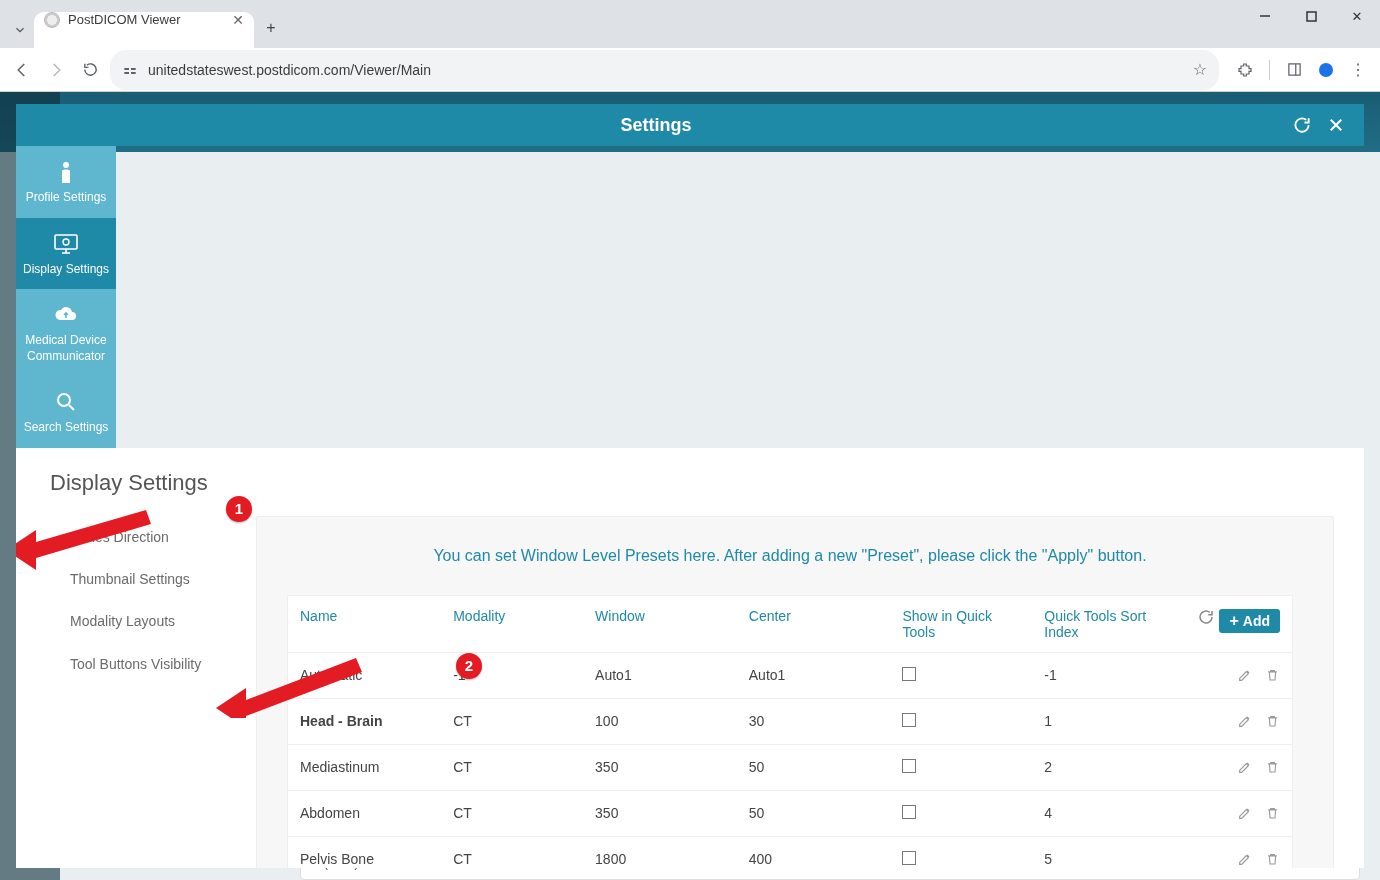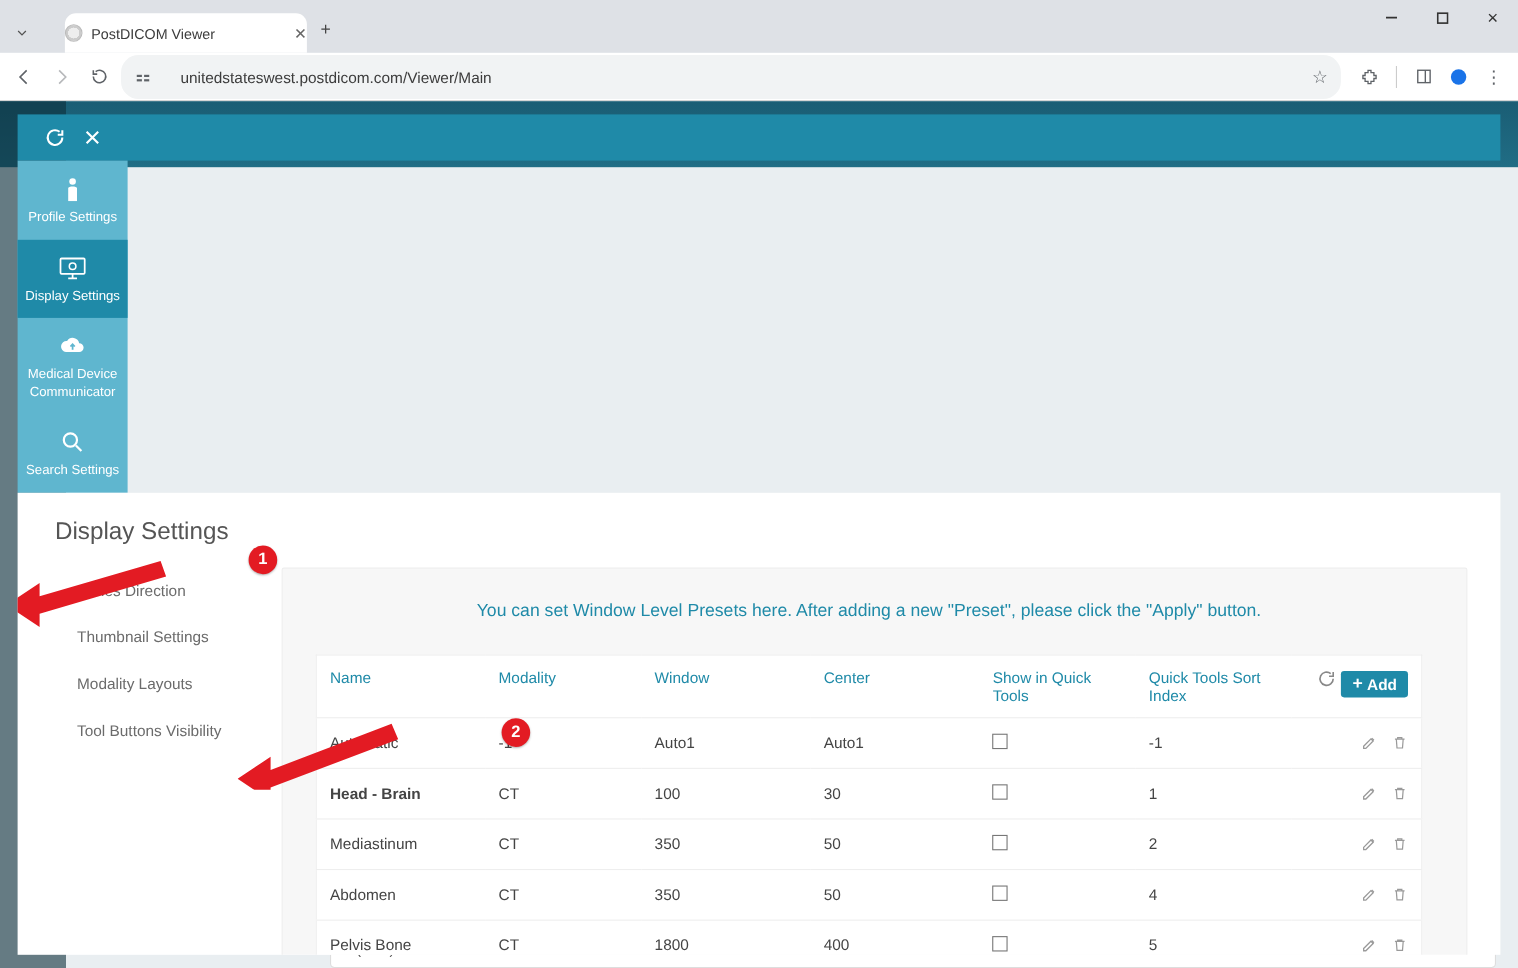--- a/index.html
+++ b/index.html
@@ -3,30 +3,30 @@
 <meta charset="utf-8">
 <style>
   * { box-sizing: border-box; }
   html, body { margin:0; padding:0; font-family: "Segoe UI", Arial, sans-serif; }
   body { width:1380px; height:880px; background:#fff; overflow:hidden; position:relative; }
 
   
   .titlebar { height:48px; background:#dee1e6; display:flex; align-items:flex-end; position:relative; }
   .tabwrap { display:flex; align-items:center; margin-left:6px; }
   .tabctrl { width:28px; height:32px; display:flex; align-items:center; justify-content:center; color:#444; font-size:14px;}
-  .tab { background:#fff; height:36px; width:220px; border-top-left-radius:10px; border-top-right-radius:10px; display:flex; align-items:center; padding:0 0; font-size:13px; color:#3c3c3c;margin-left:25px; }
+  .tab { background:#fff; height:36px; width:220px; border-top-left-radius:10px; border-top-right-radius:10px; display:flex; align-items:flex-start; padding:0 10px; font-size:13px; color:#3c3c3c; }
   .tab .fav { width:16px; height:16px; border-radius:50%; border:1px solid #bbb; margin-right:8px; background: radial-gradient(circle,#eee 50%,#ccc 51%); }
   .tab .x { margin-left:auto; color:#666; font-size:14px; }
   .newtab { width:26px; height:26px; display:flex; align-items:center; justify-content:center; margin-left:4px; margin-bottom:4px; font-size:16px; color:#444;}
   .winbtns { position:absolute; right:0; top:0; display:flex; }
   .winbtn { width:46px; height:32px; display:flex; align-items:center; justify-content:center; color:#333; font-size:13px;}
 
   .addrbar { height:44px; background:#fff; border-bottom:1px solid #d0d0d0; display:flex; align-items:center; padding:0 8px; gap:6px; }
   .ib { width:28px; height:28px; display:flex; align-items:center; justify-content:center; color:#5f6368; font-size:16px;}
-  .omni { flex:1; height:40px; background:#f1f3f4; border-radius:16px; display:flex; align-items:center; padding:0 12px; font-size:14px; color:#3c3c3c; gap:24px;}
+  .omni { flex:1; height:40px; background:#f1f3f4; border-radius:16px; display:flex; align-items:center; padding:0 12px; font-size:14px; color:#3c3c3c; gap:8px;}
   .omni .sec { width:18px; height:16px; display:flex; align-items:center; justify-content:center; }
   .omni .star { margin-left:auto; color:#5f6368; font-size:16px; }
   .right-icons { display:flex; align-items:center; gap:4px; margin-left:6px; }
   .divider-v { width:1px; height:20px; background:#ccc; margin:0 6px;}
   .avatar-dot { width:14px; height:14px; border-radius:50%; background:#1a73e8; }
 
   
   .page { position:relative; height:788px; background:#e9eef1; }
   .bg-header { position:absolute; left:0; right:0; top:0; height:60px; background:linear-gradient(#1a5d74,#206d85); }
   .bg-logo-strip { position:absolute; left:0; top:0; width:60px; height:788px; background:#0e2f3a; opacity:0.6;}
@@ -156,20 +156,21 @@
 
 <div class="page">
   <div class="bg-header"></div>
   <div class="bg-logo-strip"></div>
   <div class="bg-bottom-bar">
     <span>4 (1 - 4)</span>
   </div>
 
   <div class="modal-frame">
     <div class="modal-head">
+      <span class="title">Settings</span>
       <span class="hbtn">
         <svg width="20" height="20" viewBox="0 0 24 24">
             <path d="M20 12a8 8 0 1 1-3-6.2" fill="none" stroke="#fff" stroke-width="2.2"></path>
             <path d="M20 4v5h-5" fill="none" stroke="#fff" stroke-width="2.2"></path>
           </svg>
       </span>
       <span class="hbtn">
         <svg width="18" height="18" viewBox="0 0 24 24">
             <path d="M5 5l14 14M19 5L5 19" stroke="#fff" stroke-width="2.6"></path>
           </svg>

